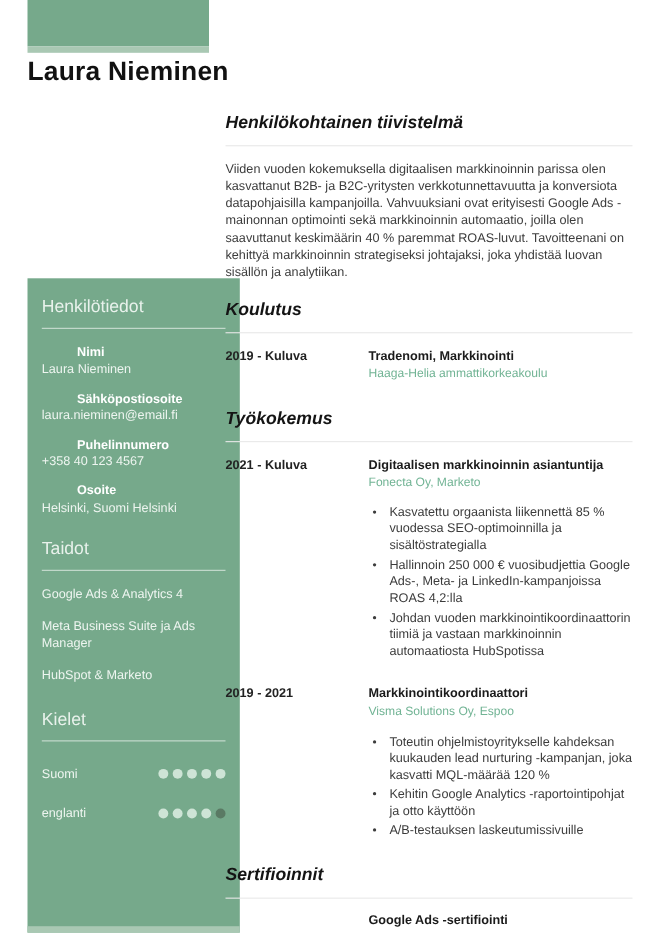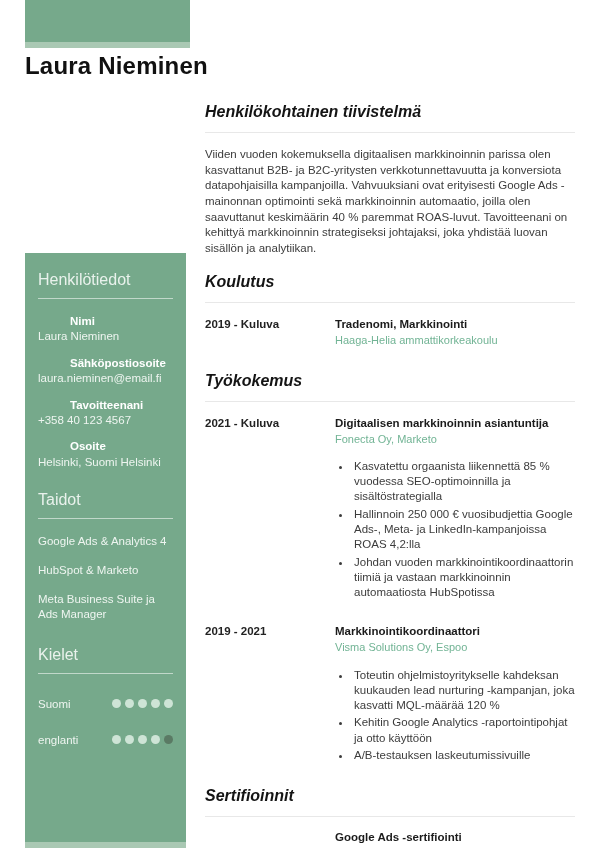--- a/index.html
+++ b/index.html
@@ -21,21 +21,21 @@
 
   .cv-name {
     position: absolute; left: 25px; top: 52px;
     font-size: 24px; font-weight: bold; color: #111111;
     letter-spacing: 0.2px;
   }
 
   
   .sidebar {
     position: absolute; left: 25px; top: 253px;
-    width: 161px; height: 595px;
+    width: 193px; height: 595px;
     background: #76a98b;
     padding: 18px 13px 0 13px;
     color: #ffffff;
     display: flex; flex-direction: column;
   }
   .sidebar-strip {
     position: absolute; left: 0; bottom: 0;
     width: 100%; height: 6px; background: #a9c8b3;
   }
   .side-heading {
@@ -107,34 +107,34 @@
 
     <div class="field">
       <div class="field-label">Nimi</div>
       <div class="field-value">Laura Nieminen</div>
     </div>
     <div class="field">
       <div class="field-label">Sähköpostiosoite</div>
       <div class="field-value">laura.nieminen@email.fi</div>
     </div>
     <div class="field">
-      <div class="field-label">Tavoitteenani</div>
+      <div class="field-label">Puhelinnumero</div>
       <div class="field-value">+358 40 123 4567</div>
     </div>
     <div class="field">
       <div class="field-label">Osoite</div>
       <div class="field-value">Helsinki, Suomi Helsinki</div>
     </div>
   </div>
 
   <div class="side-section">
     <div class="side-heading">Taidot</div>
     <div class="skill-item">Google Ads &amp; Analytics 4</div>
+    <div class="skill-item">Meta Business Suite ja Ads Manager</div>
     <div class="skill-item">HubSpot &amp; Marketo</div>
-    <div class="skill-item">Meta Business Suite ja Ads Manager</div>
   </div>
 
   <div class="side-section">
     <div class="side-heading">Kielet</div>
     <div class="lang-row">
       <span class="lang-name">Suomi</span>
       <span class="lang-dots">
           <span class="dot dot-on"></span>
           <span class="dot dot-on"></span>
           <span class="dot dot-on"></span>

